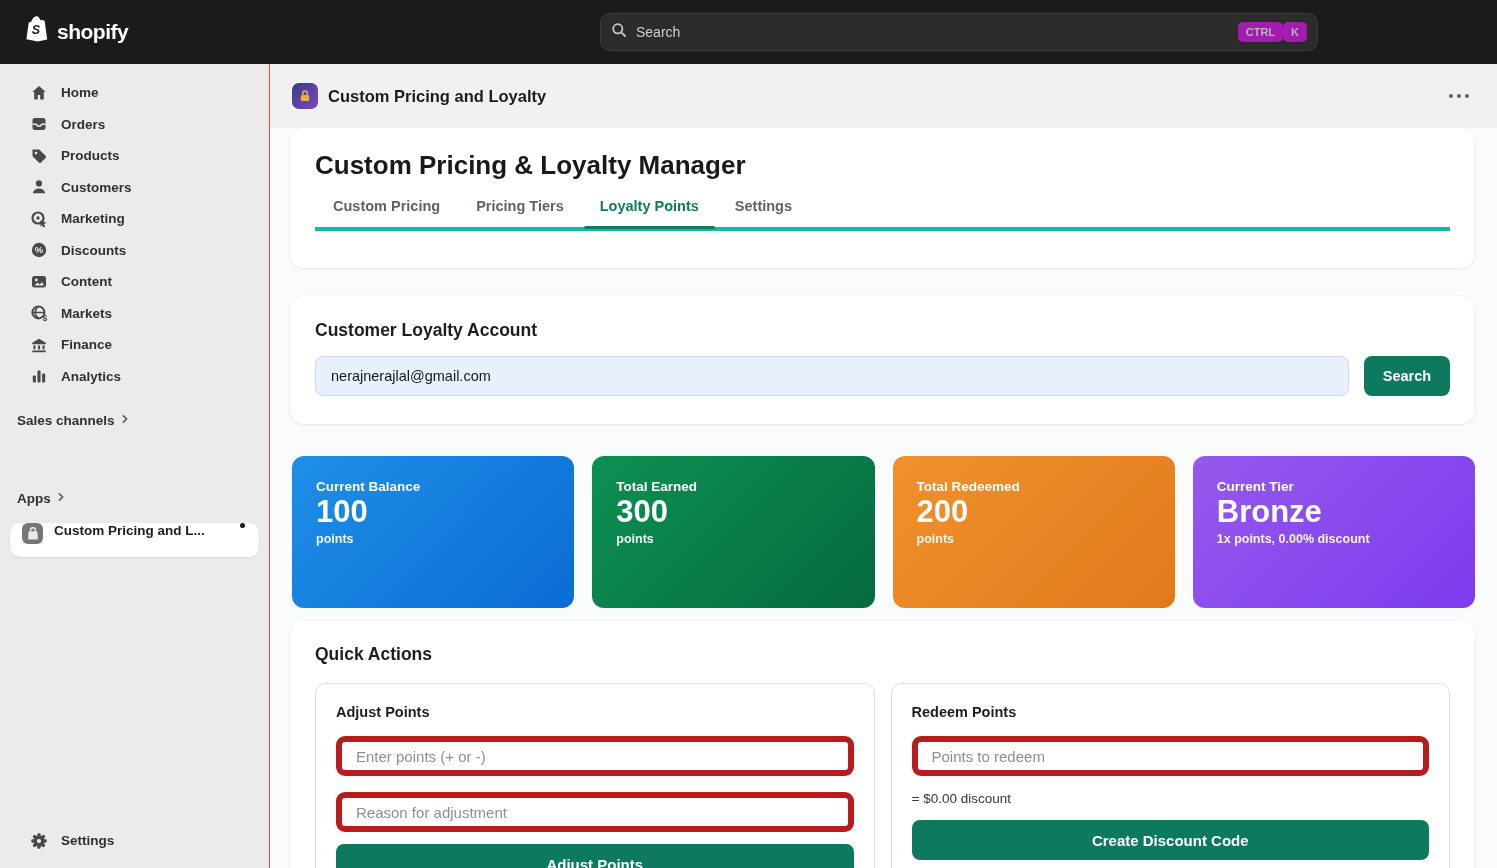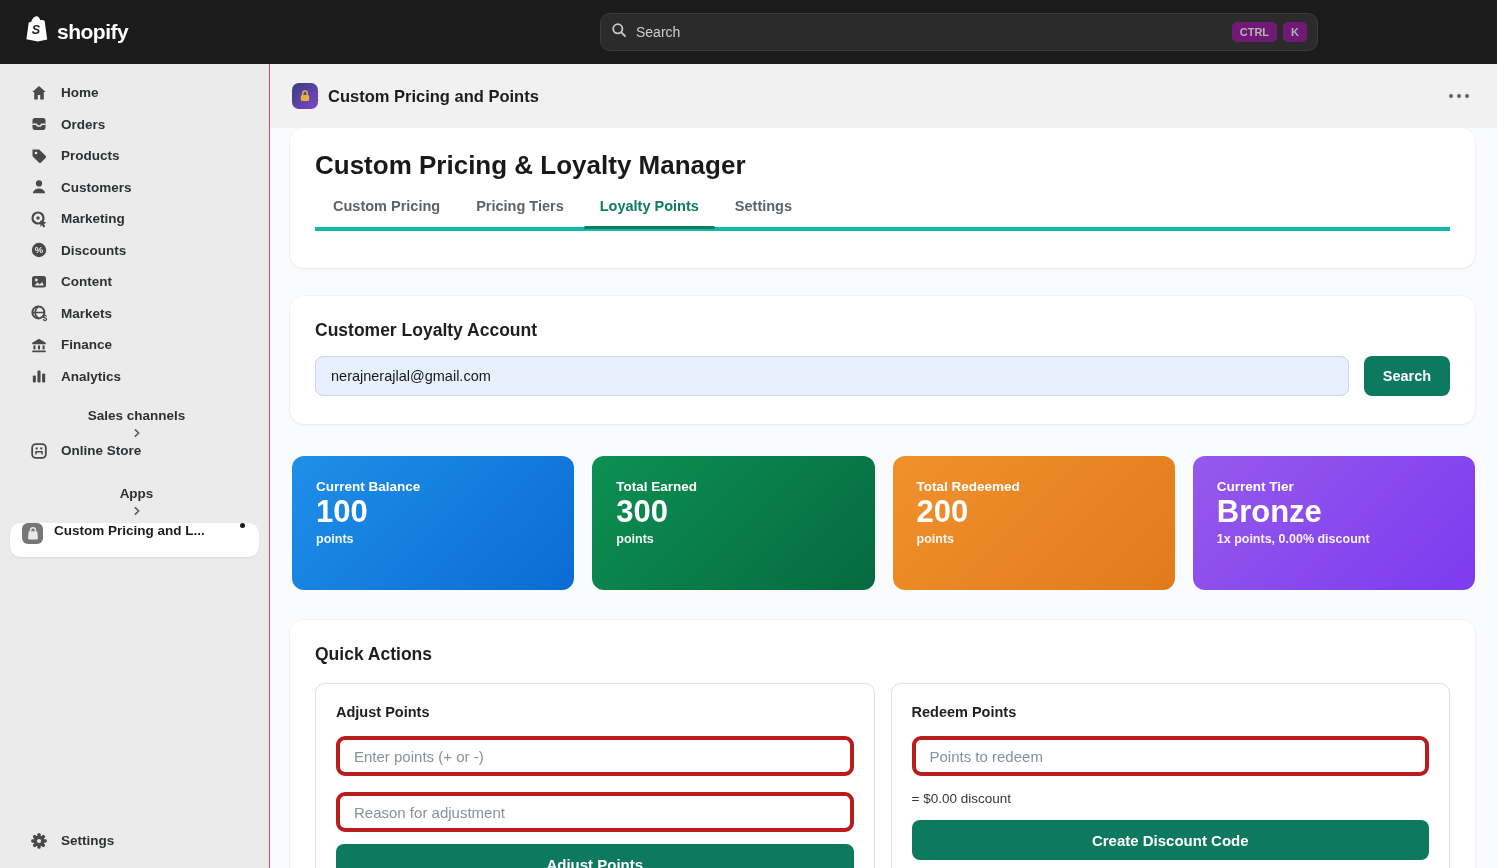--- a/index.html
+++ b/index.html
@@ -13,32 +13,32 @@
   
   .topbar { position:absolute; left:0; top:0; width:1497px; height:64px; background:#1b1b1b; z-index:5; }
   .logo { position:absolute; left:24px; top:15px; display:flex; align-items:center; gap:7px; }
   .logo-word { color:#fff; font-size:21px; font-weight:800; letter-spacing:-0.5px; }
   .searchbar {
     position:absolute; left:600px; top:13px; width:718px; height:38px;
     background:#2b2b2b; border:1px solid #3b3b3b; border-radius:10px;
     display:flex; align-items:center; padding:0 10px; cursor:text;
   }
   .searchbar .s-label { color:#cfcfcf; font-size:14px; margin-left:9px; flex:1; }
-  .kbd { background:#701a75; color:#b5b5b5; font-size:11px; font-weight:700;
-         border-radius:5px; padding:4px 8px; margin-left:6px; }
+  .kbd { background:#a21caf; color:#b5b5b5; font-size:11px; font-weight:700;
+         border-radius:5px; padding:4px 8px; margin-left:0; }
 
   
   .sidebar { position:absolute; left:0; top:64px; width:270px; height:804px;
              background:#ebebeb; border-right:1px solid #ef4444; }
   .nav-main { position:absolute; top:13px; left:0; width:100%; }
   .nav-item { height:31.5px; display:flex; align-items:center; gap:13px;
               padding-left:30px; font-size:13.5px; font-weight:600; color:#2e3133; cursor:pointer; }
   .nav-item .ic { width:18px; height:18px; display:flex; align-items:center; justify-content:center; flex:0 0 18px; }
   .sec-head { position:absolute; left:0; width:100%; height:24px; display:flex; align-items:center; gap:4px;
-              padding-left:4px; font-size:13.5px; font-weight:700; color:#2e3133; cursor:pointer;flex-direction:column; }
+              padding-left:17px; font-size:13.5px; font-weight:700; color:#2e3133; cursor:pointer; }
   .sec-channels { top:344px; }
   .row-online { position:absolute; top:371px; width:100%; }
   .sec-apps { top:422px; }
   .app-pill { position:absolute; top:459px; left:10px; right:10px; height:34px;
               background:#ffffff; border-radius:10px; box-shadow:0 1px 2px rgba(0,0,0,.08);
               display:flex; align-items:flex-start; gap:11px; padding:0 14px 0 12px; cursor:pointer; }
   .app-pill-icon { width:21px; height:21px; border-radius:6px; background:#767676;
                    display:flex; align-items:center; justify-content:center; flex:0 0 21px; }
   .app-pill-label { font-size:13.5px; font-weight:700; color:#1a1c1d; flex:1;
                     white-space:nowrap; overflow:hidden; }
@@ -79,31 +79,31 @@
   .email-input { flex:1; height:40px; background:#e9f0fd; border:1px solid #ccd6e6;
                  border-radius:8px; padding:0 15px; font-size:14.5px; color:#17191a;
                  font-family:"Liberation Sans", sans-serif; }
   .btn-green { background:#0d7a5f; color:#fff; border:none; border-radius:8px;
                font-size:14.5px; font-weight:600; cursor:pointer;
                font-family:"Liberation Sans", sans-serif; }
   .search-btn { width:86px; height:40px; }
 
   
   .stats-row { position:absolute; left:22px; top:328px; width:1183px; display:flex; gap:18px; }
-  .stat-card { flex:1; height:134px; border-radius:12px; color:#fff; padding:23px 24px; }
+  .stat-card { flex:1; height:152px; border-radius:12px; color:#fff; padding:23px 24px; }
   .stat-label { font-size:13.5px; font-weight:600; }
   .stat-value { font-size:31px; font-weight:700; margin-top:0; }
   .stat-sub { font-size:12.5px; margin-top:2px; opacity:.93;font-weight:bold; }
 
   
   .card-quick { left:20px; top:492px; width:1185px; height:400px; }
   .qa-row { display:flex; gap:16px; margin:18px 25px 0; }
   .qa-panel { flex:1; border:1px solid #e0e0e0; border-radius:10px; padding:20px; height:235px; }
   .qa-title { font-size:14.5px; font-weight:700; color:#1c1e1f; }
-  .qa-input { width:100%; height:40px; border:4px solid #b91c1c; border-radius:9px;
+  .qa-input { width:100%; height:40px; border:6px solid #b91c1c; border-radius:9px;
               padding:0 14px; font-size:15px; color:#333; margin-top:16px; background:#fff;
               font-family:"Liberation Sans", sans-serif; }
   .qa-input::placeholder, .email-input::placeholder { color:#8a9097; }
   .qa-btn { width:100%; height:40px; border-radius:8px; font-size:15px; }
   .qa-btn-adjust { margin-top:12px; }
   .qa-btn-redeem { margin-top:14px; }
   .discount-note { margin-top:15px; font-size:13.5px; color:#33373b; }
 </style>
 </head>
 <body>
@@ -232,32 +232,20 @@
   </div>
 
   <div class="sec-head sec-channels">
     <span>Sales channels</span>
     <span>
       <svg width="12" height="12" viewBox="0 0 12 12" fill="none">
           <path d="M4.4 2.9 7.7 6 4.4 9.1" stroke="#5b5e61" stroke-width="1.7" stroke-linecap="round" stroke-linejoin="round"></path>
         </svg>
     </span>
   </div>
-  <div class="row-online">
-    <div class="nav-item">
-      <span class="ic">
-        <svg width="20" height="20" viewBox="0 0 20 20" fill="none">
-            <rect x="2.4" y="2.4" width="15.2" height="15.2" rx="4" stroke="#48494b" stroke-width="2"></rect>
-            <path d="M6.2 6.2v1.1a1.25 1.25 0 0 0 2.5 0V6.2zm5.1 0v1.1a1.25 1.25 0 0 0 2.5 0V6.2z" fill="#48494b"></path>
-            <path d="M6.6 13.8v-3h6.8v3" stroke="#48494b" stroke-width="1.6"></path>
-          </svg>
-      </span>
-      <span>Online Store</span>
-    </div>
-  </div>
 
   <div class="sec-head sec-apps">
     <span>Apps</span>
     <span>
       <svg width="12" height="12" viewBox="0 0 12 12" fill="none">
           <path d="M4.4 2.9 7.7 6 4.4 9.1" stroke="#5b5e61" stroke-width="1.7" stroke-linecap="round" stroke-linejoin="round"></path>
         </svg>
     </span>
   </div>
   <div class="app-pill">
@@ -290,21 +278,21 @@
   </div>
 </div>
 
 <div class="page-header">
   <span class="ph-app-icon">
     <svg width="14" height="14" viewBox="0 0 14 14" fill="none">
       <rect x="2.8" y="6" width="8.4" height="6" rx="1.5" fill="#e9b13c"></rect>
       <path d="M4.7 6V4.4a2.3 2.3 0 0 1 4.6 0V6" stroke="#e9b13c" stroke-width="1.5"></path>
     </svg>
   </span>
-  <span class="ph-title">Custom Pricing and Points</span>
+  <span class="ph-title">Custom Pricing and Loyalty</span>
   <span class="ph-menu">
       <i></i>
       <i></i>
       <i></i>
     </span>
 </div>
 
 <div class="content">
 
   <div class="card card-manager">

